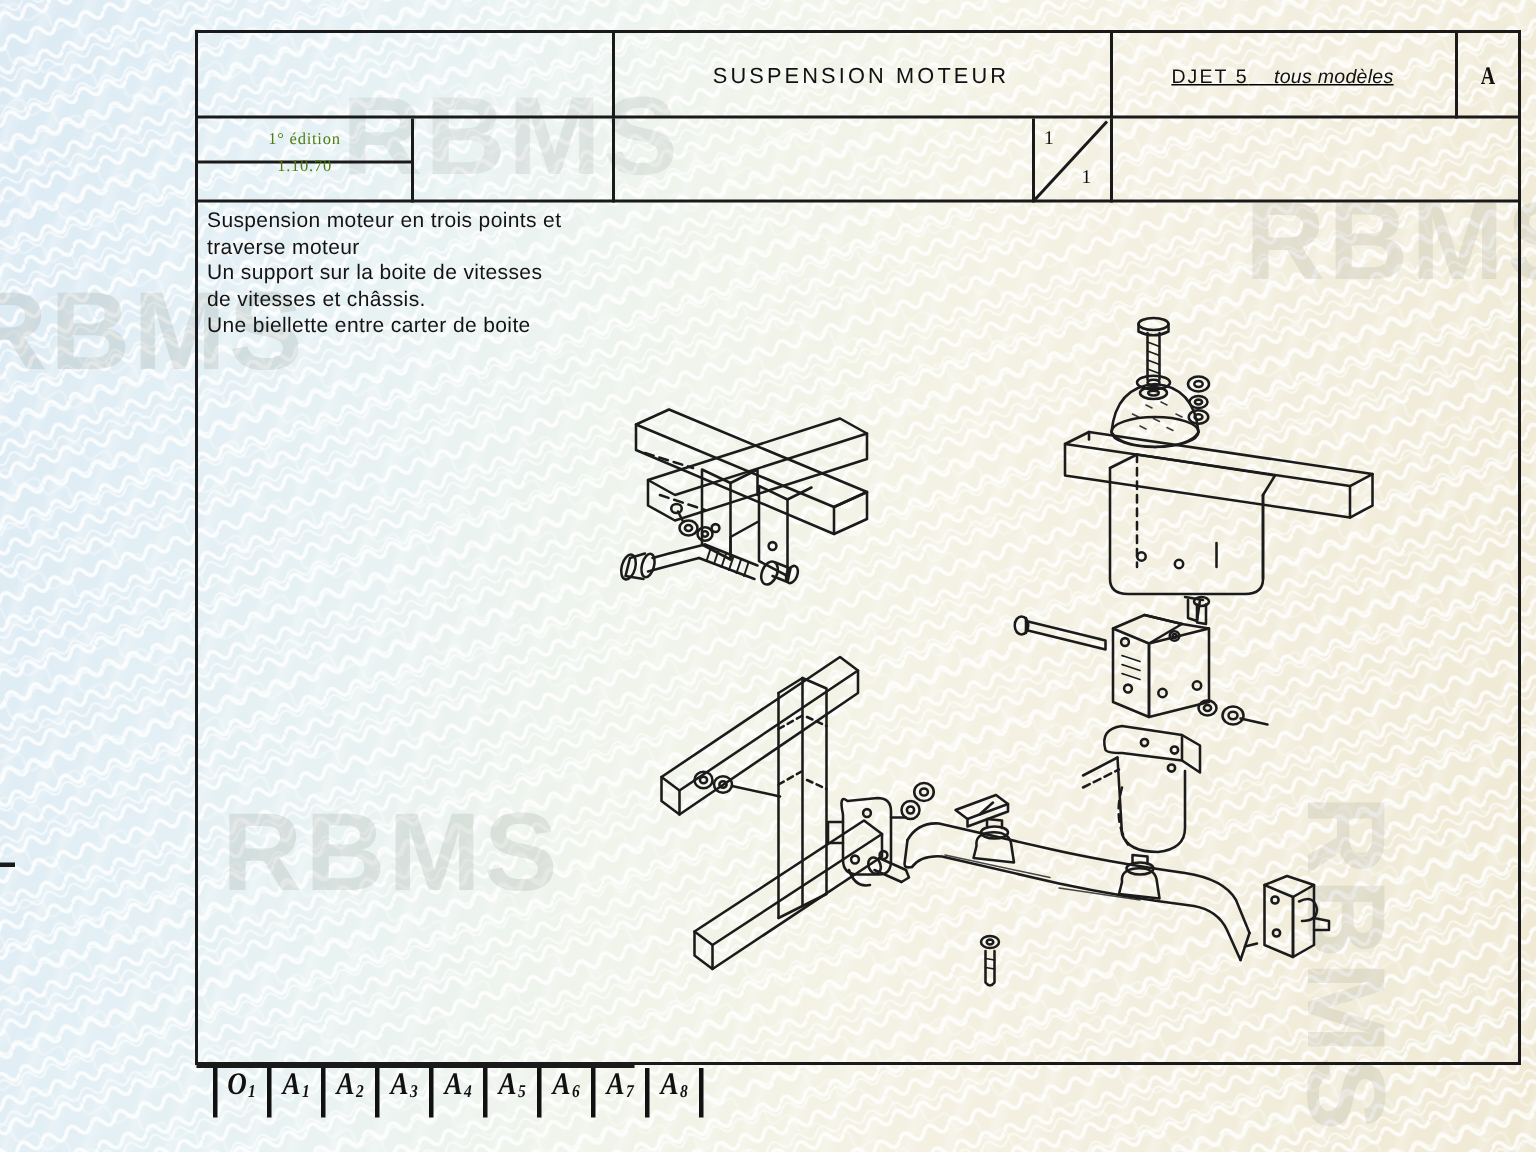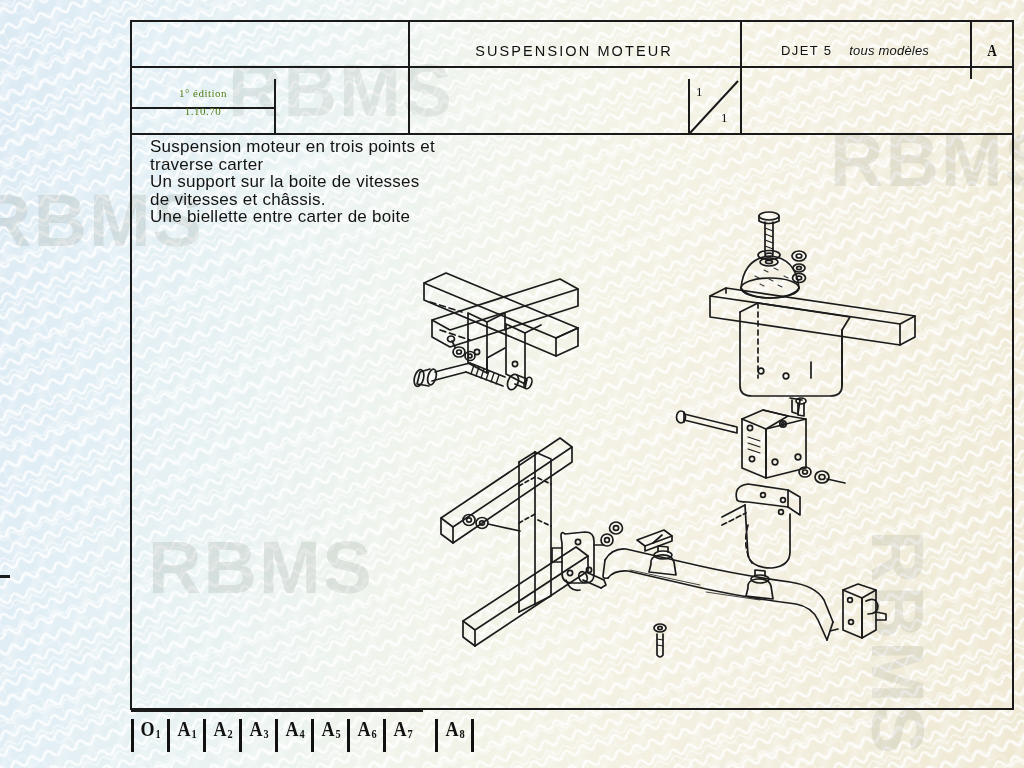--- a/index.html
+++ b/index.html
@@ -62,21 +62,21 @@
     box-sizing:border-box;
   }
 
   
   #titleblock{
     position:absolute;left:0;top:0;right:0;height:113px;
     border-bottom:2.5px solid #1a1a1a;
     box-sizing:border-box;
   }
   .tb-row{position:absolute;left:0;right:0;box-sizing:border-box;}
-  .tb-top{top:0;height:46px;border-bottom:2px solid #1a1a1a;}
+  .tb-top{top:0;height:57px;border-bottom:2px solid #1a1a1a;}
   .tb-bot{top:57px;height:56px;}
 
   .cell{position:absolute;box-sizing:border-box;
         display:flex;align-items:center;justify-content:center;}
   .vline{position:absolute;width:0;border-left:2px solid #1a1a1a;}
 
   .t-main{font-family:"Liberation Sans", sans-serif;font-size:14.5px;
           letter-spacing:2.1px;color:#111;font-weight:400;}
   .t-model{font-family:"Liberation Sans", sans-serif;font-size:13px;
            letter-spacing:.6px;color:#111;}
@@ -92,42 +92,42 @@
     box-sizing:border-box;border-left:2px solid #1a1a1a;
     display:flex;align-items:center;justify-content:center;
   }
   #cornerbox .glyph{
     font-family:"Liberation Serif", serif;font-weight:bold;font-size:17px;
     color:#111;transform:scaleX(.78);letter-spacing:-1px;
   }
 
   
   #desc{
-    position:absolute;left:150px;top:138px;width:330px;
+    position:absolute;left:138px;top:138px;width:330px;
     font-family:"Liberation Sans", sans-serif;
-    font-size:17px;line-height:17.6px;color:#141414;
+    font-size:14px;line-height:17.6px;color:#141414;
     letter-spacing:.25px;
   }
   #desc div{white-space:nowrap;}
 
   
   #drawings{position:absolute;left:0;top:0;width:1024px;height:768px;
             pointer-events:none;}
 
   
-  #tabstrip{position:absolute;left:131px;top:712px;height:46px;
-            display:flex;align-items:center;}
+  #tabstrip{position:absolute;left:142px;top:712px;height:46px;
+            display:flex;align-items:flex-start;font-style:italic;}
   .tab{
     position:relative;
     border-left:3px solid #111;
     padding:0 6px 0 5px;
     min-width:22px;
     display:flex;align-items:flex-end;justify-content:center;
   }
-  .tab:last-child{border-right:3px solid #111;margin-left:16px;}
+  .tab:last-child{border-right:3px solid #111;}
   .tab .lbl{
     font-family:"Liberation Serif", serif;
     font-weight:bold;font-size:21px;color:#111;
     line-height:1;padding-bottom:12px;
     transform:scaleX(.86);
   }
   .tab .lbl sub{font-size:12px;font-weight:bold;vertical-align:baseline;
                 position:relative;bottom:-2px;left:1px;}
   #tabtop{position:absolute;left:131px;top:710px;width:292px;height:0;
           border-top:2.5px solid #1a1a1a;}
@@ -181,21 +181,21 @@
       <div class="tb-row tb-top">
         <div class="vline" style="left:276px;top:0;height:57px;"></div>
         <div class="vline" style="left:608px;top:0;height:57px;"></div>
 
         <div class="cell" style="left:0;top:0;width:276px;height:57px;"></div>
 
         <div class="cell" style="left:276px;top:0;width:332px;height:57px;">
           <span class="t-main">SUSPENSION MOTEUR</span>
         </div>
 
-        <div class="cell" style="left:608px;top:0;right:42px;height:57px;">
+        <div class="cell" style="left:608px;top:0;right:42px;height:57px;text-decoration:underline;">
           <span class="t-model">
             <b>DJET 5</b>
             &nbsp;&nbsp;
             <i>tous modèles</i>
           </span>
         </div>
 
         <div id="cornerbox">
           <span class="glyph">A</span>
         </div>
@@ -227,21 +227,21 @@
           <span class="t-pg" style="position:absolute;left:33px;top:31px;">1</span>
         </div>
 
         <div class="cell" style="left:608px;top:0;right:0;height:56px;"></div>
       </div>
     </div>
   </div>
 
   <div id="desc">
     <div>Suspension moteur en trois points et</div>
-    <div>traverse carter</div>
+    <div>traverse moteur</div>
     <div>Un support sur la boite de vitesses</div>
     <div>de vitesses et châssis.</div>
     <div>Une biellette entre carter de boite</div>
   </div>
 
   <svg id="drawings" viewBox="0 0 1024 768">
     <g fill="none" stroke="#1b1b1b" stroke-width="1.7" stroke-linecap="round" stroke-linejoin="round">
 
       <g>
 

